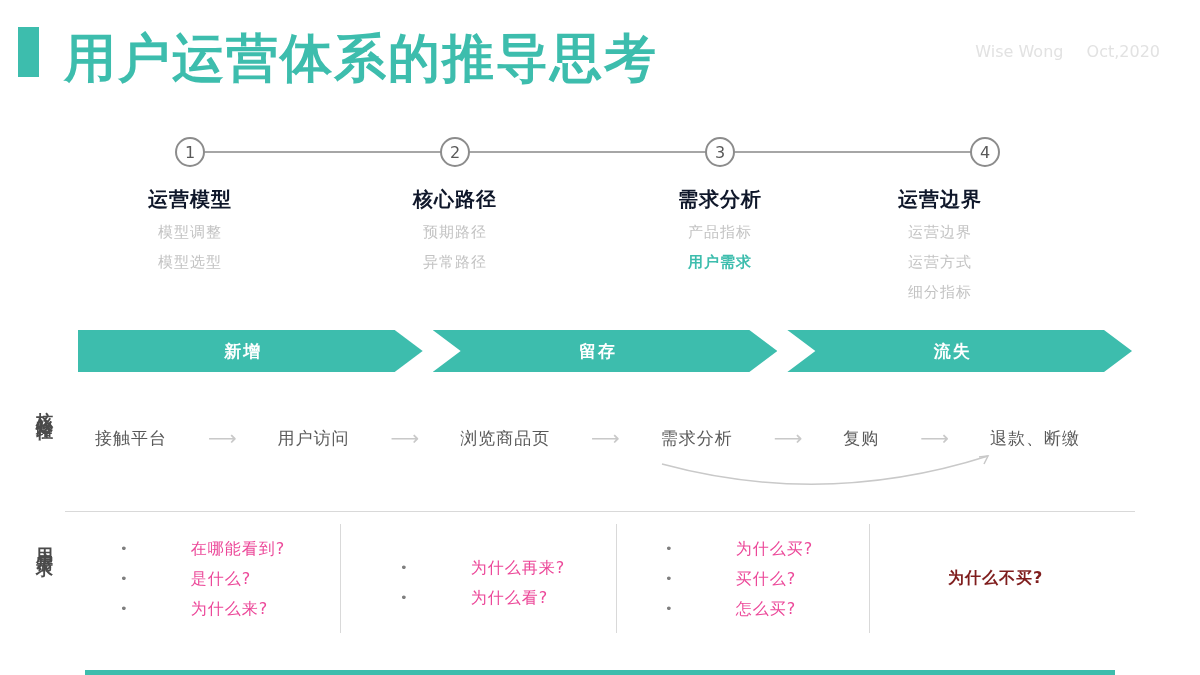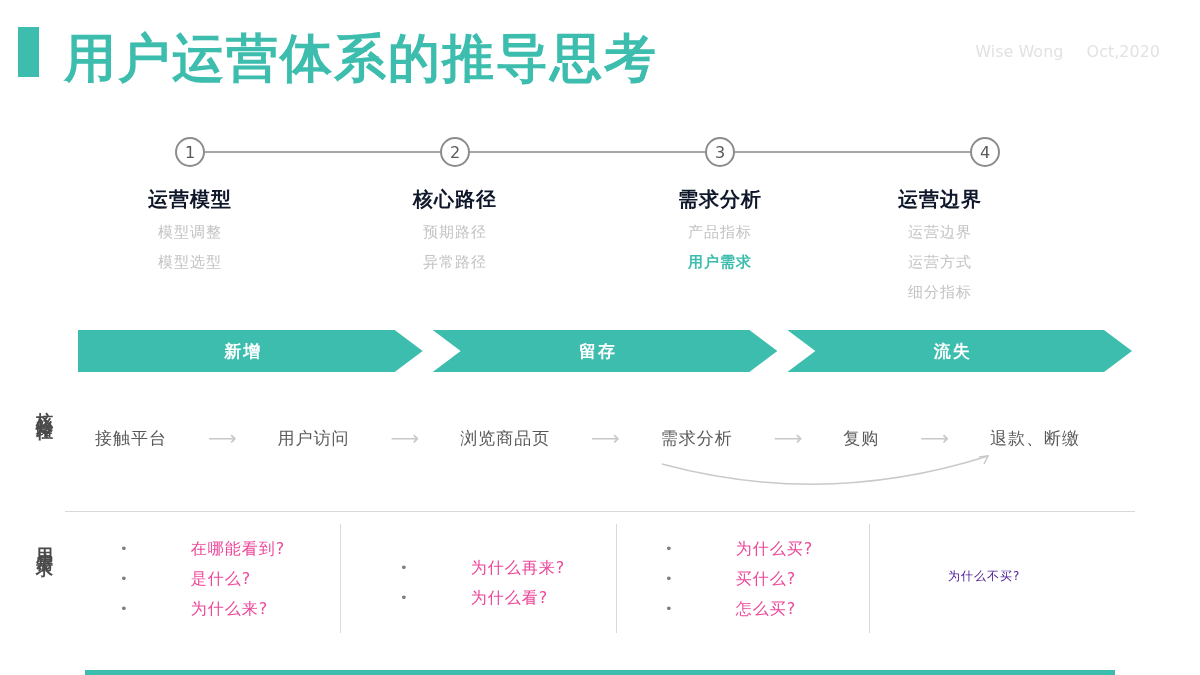--- a/index.html
+++ b/index.html
@@ -55,21 +55,21 @@
   .path-arrow{font-size:20px;color:#c9c9c9;}
   .loop-arrow{position:absolute;left:640px;top:440px;}
   
   .h-divider{position:absolute;left:65px;top:511px;width:1070px;height:0;border-top:1px solid #d9d9d9;}
   .v-divider{position:absolute;top:524px;height:109px;width:0;border-left:1px solid #d9d9d9;}
   
   .needs-col{position:absolute;}
   .bullet-row{display:flex;align-items:flex-start;margin-bottom:9px;}
   .dot{color:#7f7f7f;font-size:13px;margin-right:22px;line-height:21px;}
   .need-text{font-size:16px;color:#ec4899;letter-spacing:1px;line-height:21px;white-space:nowrap;margin-left:41px;}
-  .needs-plain{position:absolute;font-size:12px;color:#4c1d95;letter-spacing:1px;white-space:nowrap;}
+  .needs-plain{position:absolute;font-size:16px;color:#7f1d1d;letter-spacing:1px;white-space:nowrap;font-weight:bold;}
   
   .bottom-bar{position:absolute;left:85px;bottom:0;width:1030px;height:5px;background:var(--accent);}
 </style>
 </head>
 <body style="--accent: #3dbdad;">
 
 <div class="accent-bar"></div>
 <div class="page-title">用户运营体系的推导思考</div>
 <div class="credit">
   <span>Wise Wong</span>

